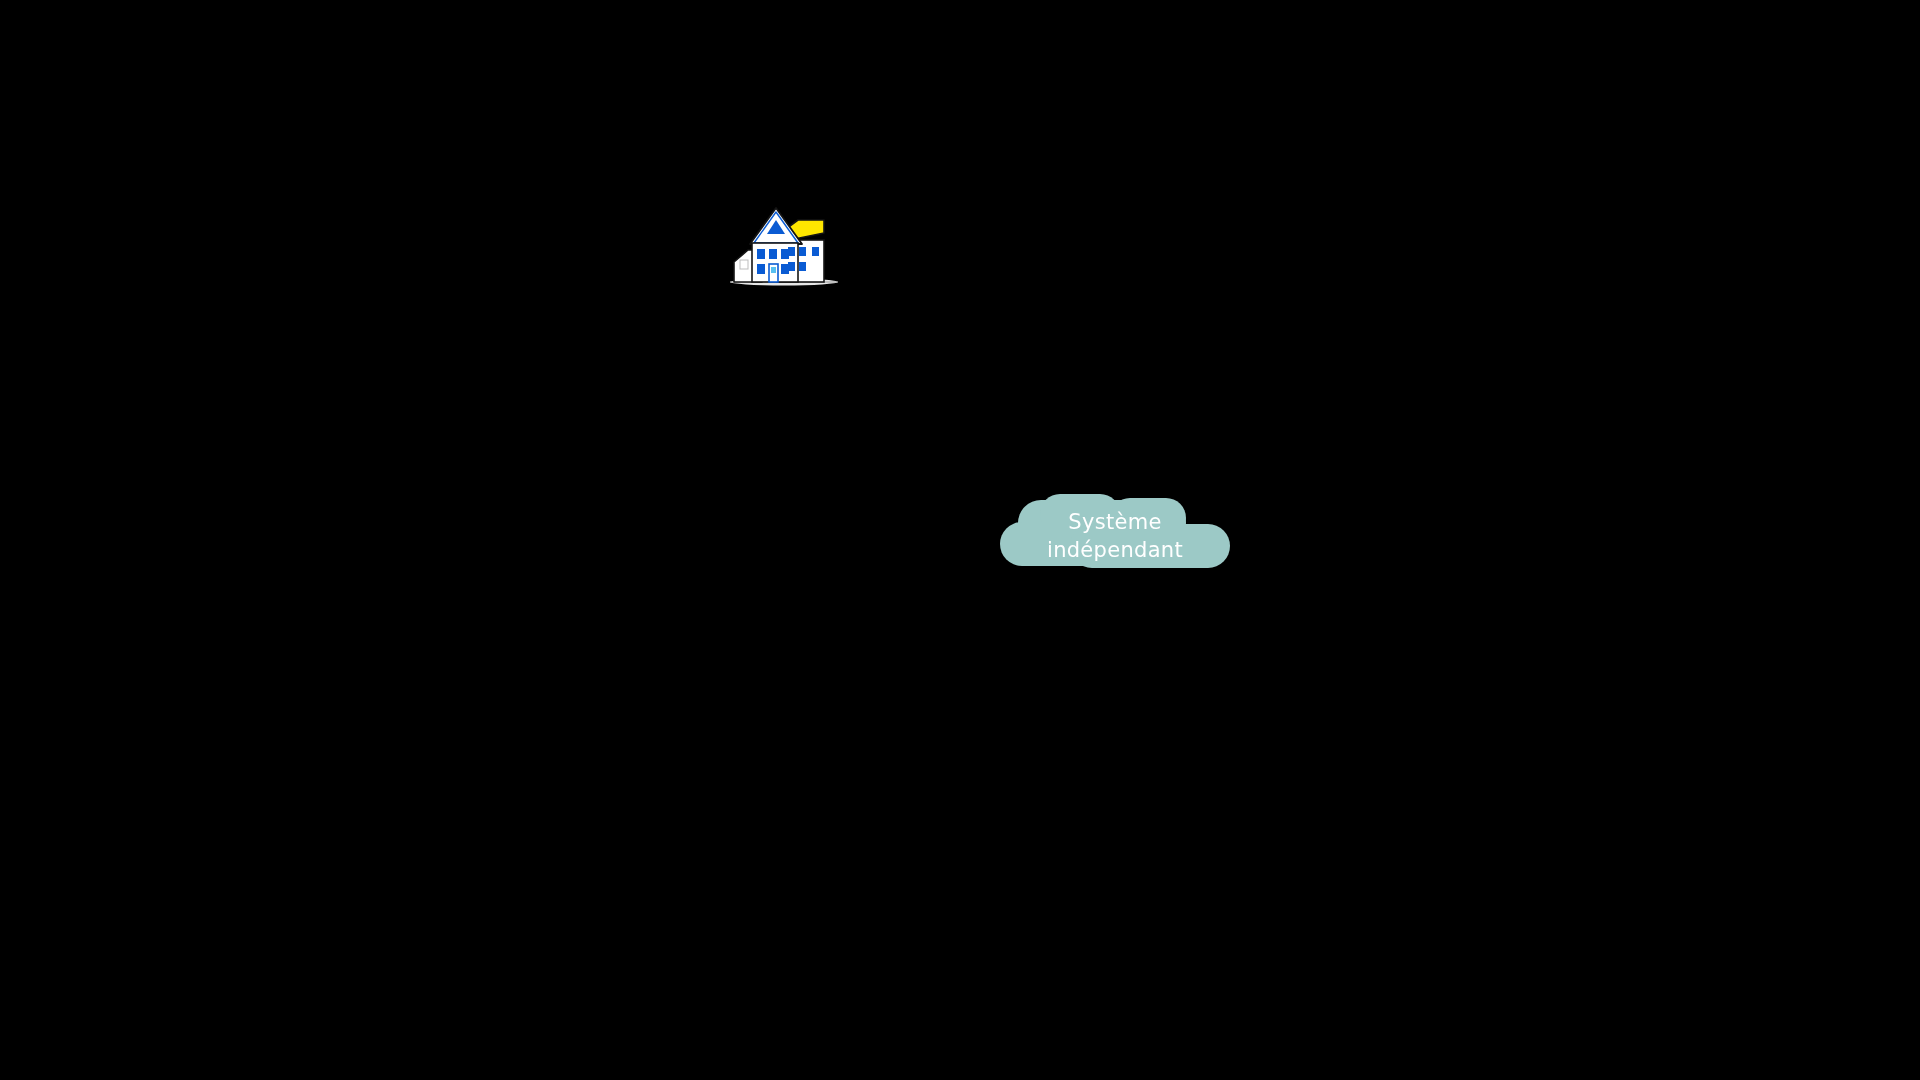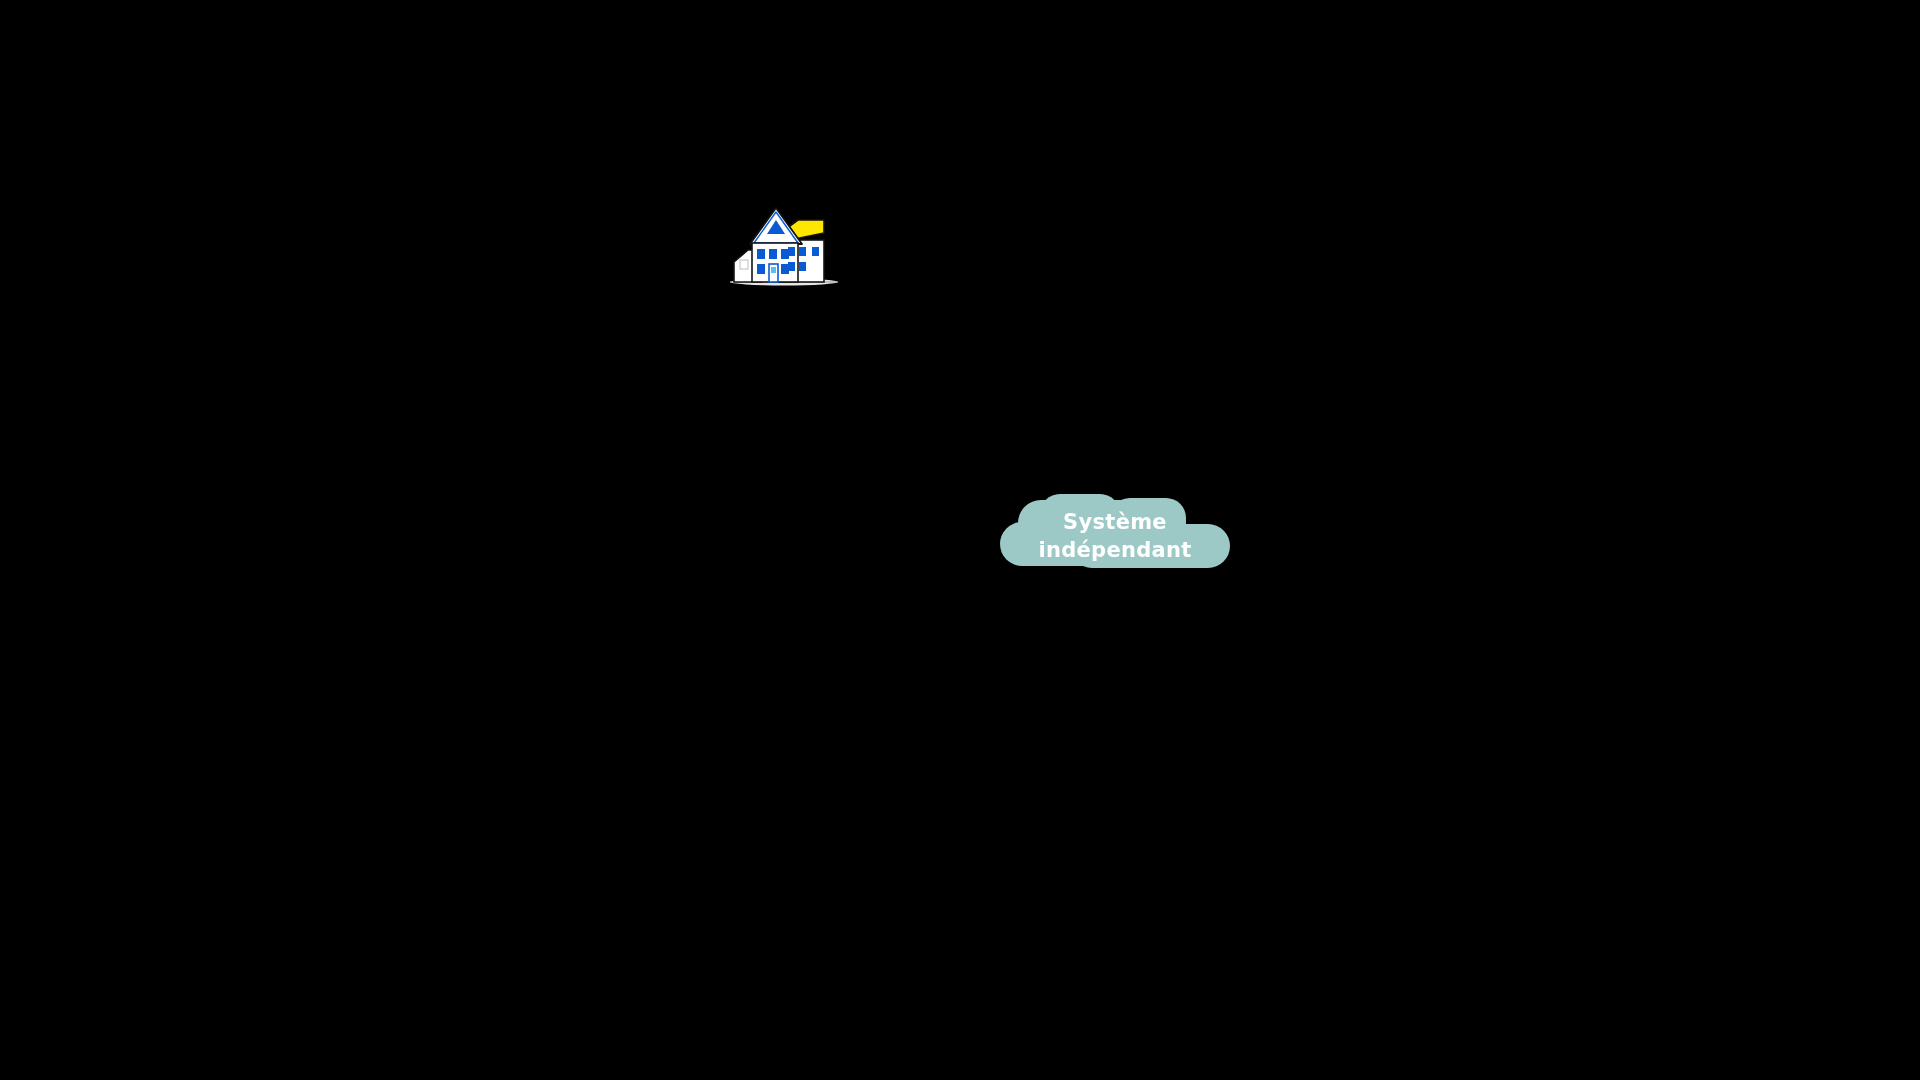--- a/index.html
+++ b/index.html
@@ -92,21 +92,21 @@
   .cloud-text {
     position: absolute;
     left: 0;
     top: 14px;
     width: 230px;
     text-align: center;
     color: #ffffff;
     font-family: "DejaVu Sans", sans-serif;
     font-size: 21px;
     line-height: 28px;
-    font-weight: 700;
+    font-weight: 400;
     letter-spacing: 0.3px;
     z-index: 3;
     white-space: pre-line;
   }
 </style>
 </head>
 <body>
 
 <div class="canvas">
 

